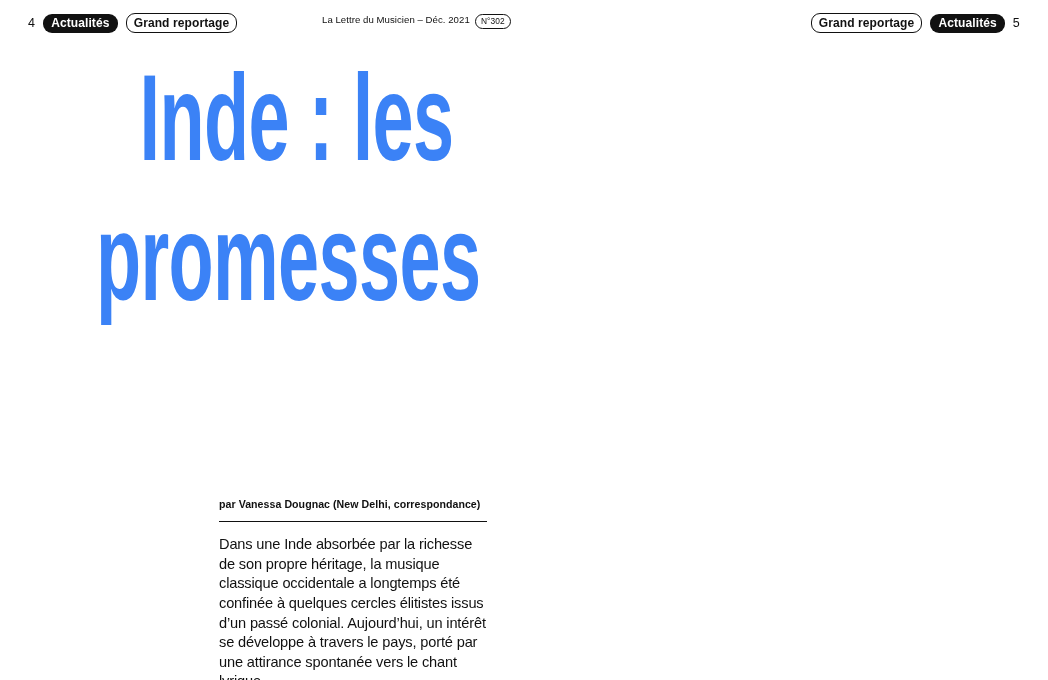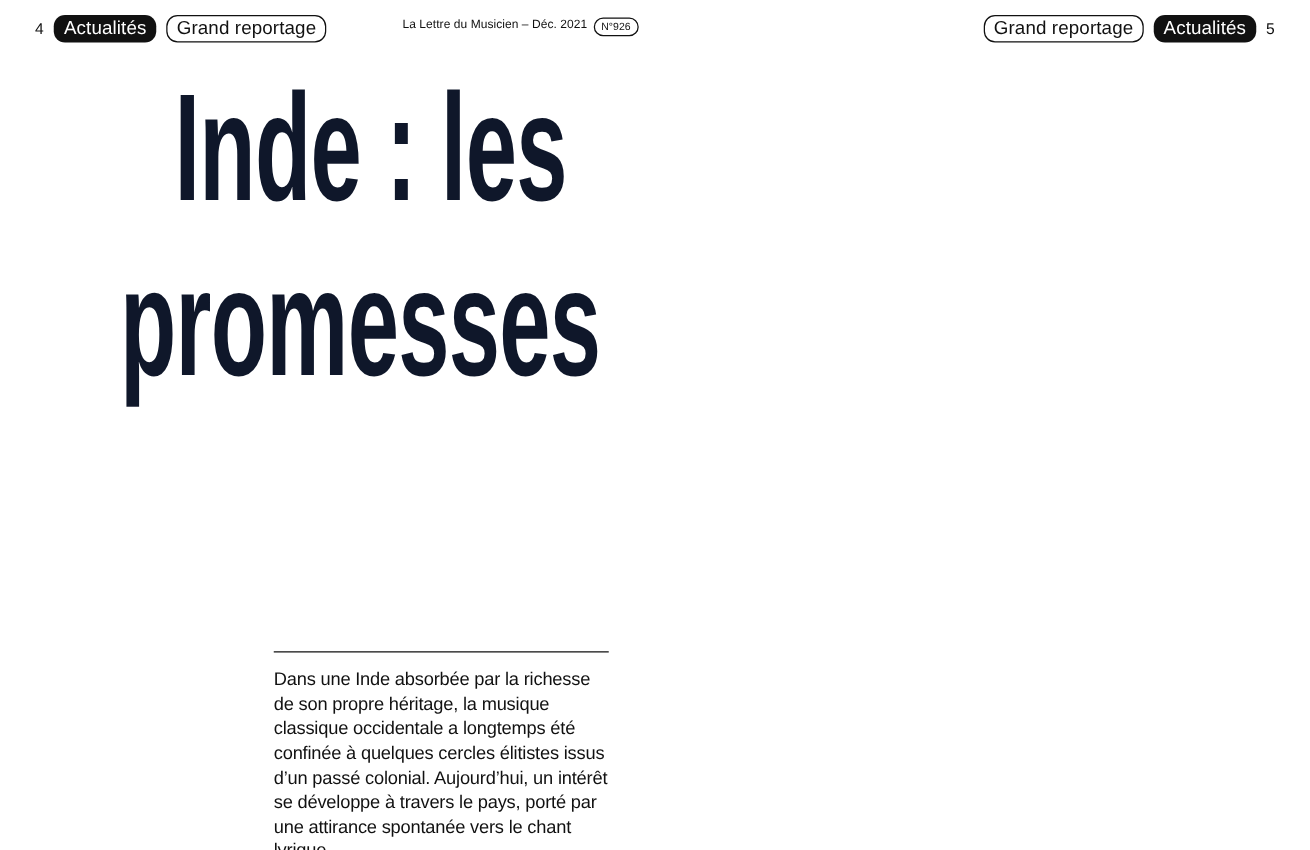--- a/index.html
+++ b/index.html
@@ -50,22 +50,22 @@
     font-family: "Liberation Sans", sans-serif;
     font-size: 12.5px;
     font-weight: 400;
     color: #111111;
     letter-spacing: 0.2px;
   }
 
   .badge {
     display: inline-block;
     font-family: "Liberation Sans", sans-serif;
-    font-size: 15px;
-    font-weight: 400;
+    font-size: 12px;
+    font-weight: 700;
     letter-spacing: 0.1px;
     line-height: 1;
     padding: 3.4px 8px 3.6px 8px;
     border-radius: 9px;
     white-space: nowrap;
   }
   .badge-solid {
     background: #111111;
     color: #ffffff;
   }
@@ -175,28 +175,29 @@
   <div class="page page-left">
 
     <div class="runhead runhead-left">
       <span class="folio">4</span>
       <span class="badge badge-solid">Actualités</span>
       <span class="badge badge-outline">Grand reportage</span>
     </div>
 
     <div class="issue-line issue-left">
       <span>La Lettre du Musicien – Déc. 2021</span>
-      <span class="badge-num">N°926</span>
-    </div>
-
-    <div class="headline headline-left" style="color: #0f172a;">
+      <span class="badge-num">N°302</span>
+    </div>
+
+    <div class="headline headline-left" style="color: #3b82f6;">
       <span class="hl-line hl-line-1">Inde : les</span>
       <span class="hl-line hl-line-2">promesses</span>
     </div>
 
+    <div class="byline">par Vanessa Dougnac (New Delhi, correspondance)</div>
     <div class="byline-rule"></div>
     <div class="standfirst">Dans une Inde absorbée par la richesse de son propre héritage, la musique classique occidentale a longtemps été confinée à quelques cercles élitistes issus d’un passé colonial. Aujourd’hui, un intérêt se développe à travers le pays, porté par une attirance spontanée vers le chant lyrique.</div>
 
   </div>
 
   <div class="page page-right">
 
     <div class="runhead runhead-right">
       <span class="badge badge-outline">Grand reportage</span>
       <span class="badge badge-solid">Actualités</span>

